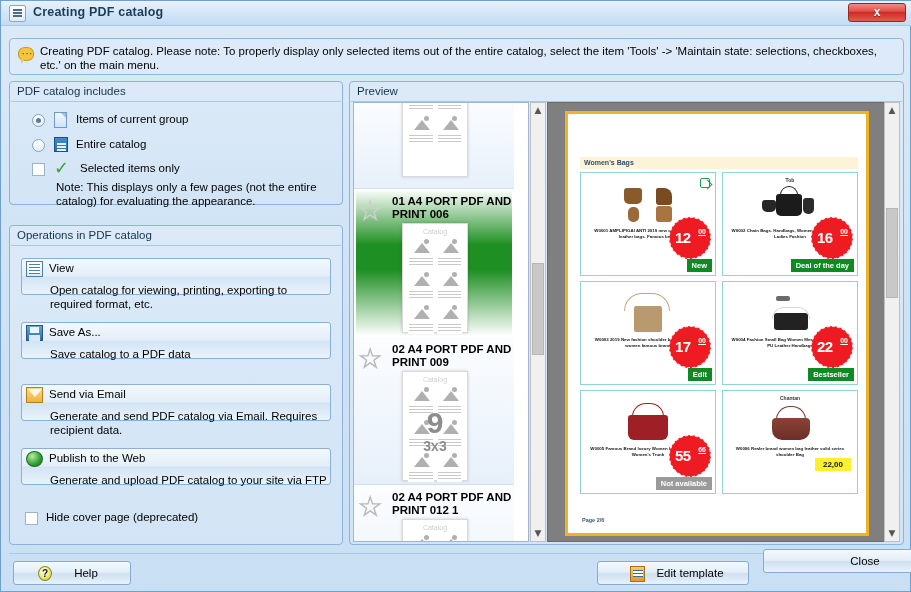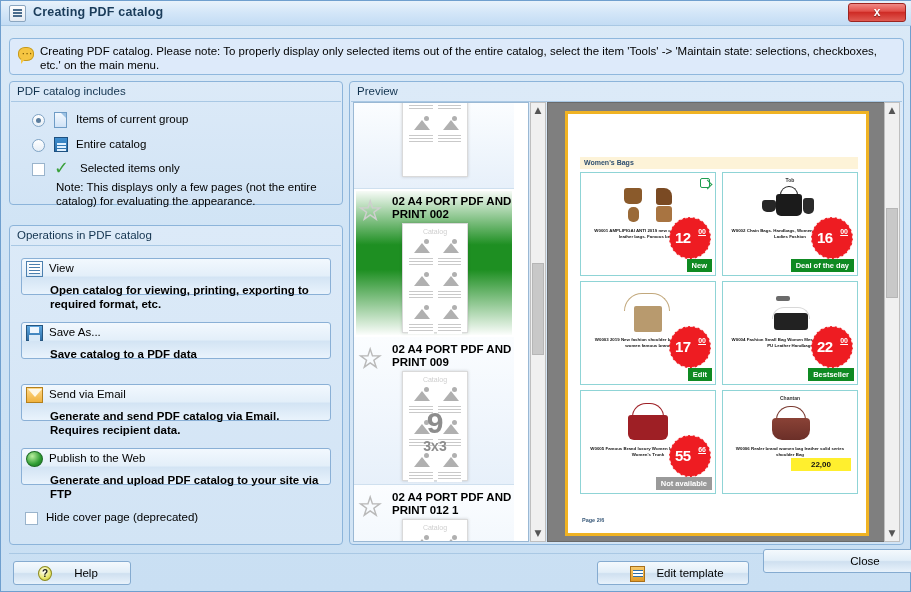--- a/index.html
+++ b/index.html
@@ -145,21 +145,21 @@
   .ico-mail:after{
     content:""; position:absolute; left:1px; top:1px; width:0; height:0;
     border-left:7px solid transparent; border-right:7px solid transparent;
     border-top:8px solid #fff8e6;
   }
   .ico-globe{
     border-radius:50%;
     background:radial-gradient(circle at 35% 30%,#b9ef9e,#2f9d33 60%,#1b6b22);
     border:1px solid #1b6b22;
   }
-  .opdesc{ position:absolute; left:40px; font-size:11.5px; line-height:14px; color:#000;font-weight:bold; }
+  .opdesc{ position:absolute; left:40px; font-size:11.5px; line-height:14px; color:#000; }
   
   #grp-preview{
     position:absolute; left:348px; top:80px; width:555px; height:464px;
     background:linear-gradient(to bottom,#dceaf8,#d2e4f5);
     border:1px solid #8cb4da; border-radius:4px;
   }
   
   .thumblist{
     position:absolute; left:3px; top:20px; width:176px; height:440px;
     background:#fff; border:1px solid #9ab8d4; overflow:hidden;
@@ -294,21 +294,21 @@
     text-decoration:underline;
   }
   .badge{
     position:absolute; right:3px; bottom:3px; height:13px;
     background:#0f8a22; color:#fff; font-size:7.5px; font-weight:bold;
     padding:0 5px; line-height:13px; text-align:center; white-space:nowrap;
   }
   .badge.gray{ background:#9a9a9a; }
   .pricebox{
     position:absolute; right:6px; bottom:22px; background:#ffef2e;
-    color:#111; font-size:8px; font-weight:bold; padding:2px 20px;
+    color:#111; font-size:8px; font-weight:bold; padding:2px 8px;
   }
   .shareico{
     position:absolute; right:5px; top:5px; width:10px; height:10px;
     border:1.4px solid #1f9d4f; border-radius:2px;
   }
   .shareico:after{
     content:""; position:absolute; left:3px; top:2px; width:6px; height:6px;
     border-top:1.4px solid #1f9d4f; border-right:1.4px solid #1f9d4f;
     transform:rotate(45deg);
   }
@@ -441,21 +441,21 @@
             <div class="mini-cell">
                 <div class="mini-img"></div>
                 <div class="mini-lines"></div>
               </div>
           </div>
         </div>
       </div>
 
       <div class="thumb sel">
         <div class="star">★</div>
-        <div class="tname">02 A4 PORT PDF AND PRINT 002</div>
+        <div class="tname">01 A4 PORT PDF AND PRINT 006</div>
         <div class="page-mini">
           <div class="cap">Catalog</div>
           <div class="mini-grid">
             <div class="mini-cell">
                 <div class="mini-img"></div>
                 <div class="mini-lines"></div>
               </div>
             <div class="mini-cell">
                 <div class="mini-img"></div>
                 <div class="mini-lines"></div>

